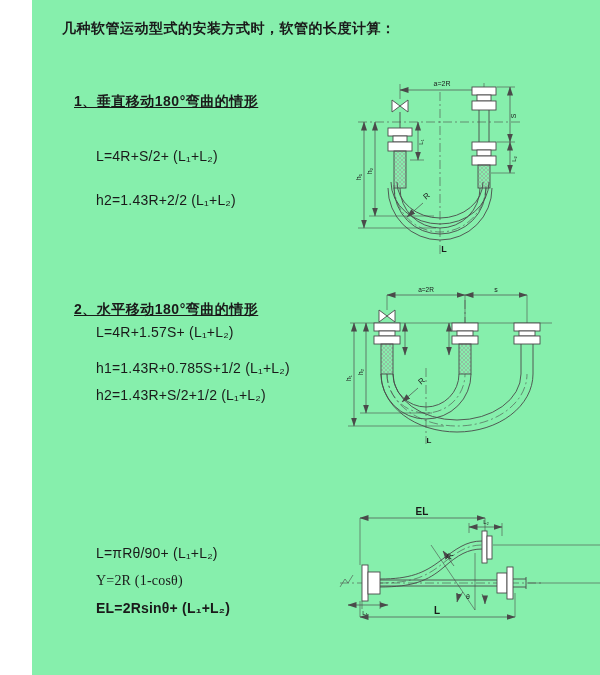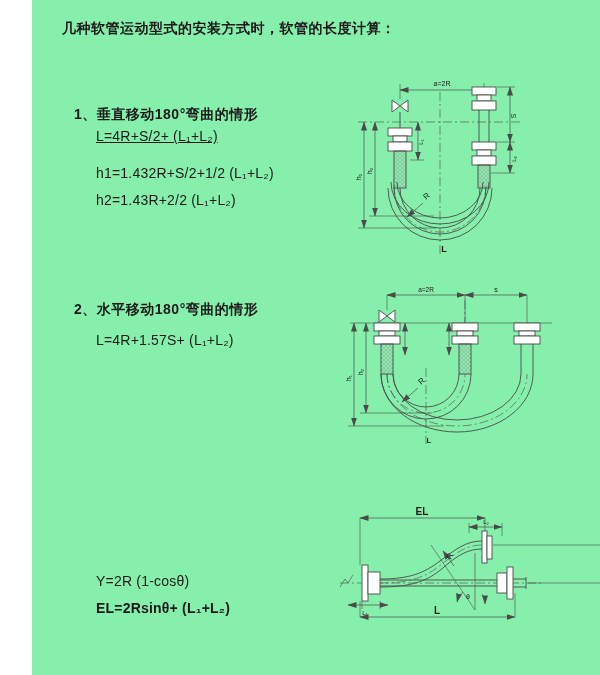--- a/index.html
+++ b/index.html
@@ -14,23 +14,23 @@
     font-size:14px;font-weight:bold;letter-spacing:.5px;white-space:nowrap;
   }
   .sec-heading{
     position:absolute;left:42px;
     font-size:14px;font-weight:bold;letter-spacing:.5px;white-space:nowrap;
   }
   .formula{
     position:absolute;left:64px;
     font-size:14px;font-weight:normal;letter-spacing:.2px;white-space:nowrap;
   }
-  #s1h{top:106px;} #s1f0{top:128px;text-decoration:underline;} #s1f1{top:165px;} #s1f2{top:192px;}
-  #s2h{top:301px;} #s2f0{top:332px;} #s2f1{top:360px;} #s2f2{top:387px;}
-  #s3h{top:514px;} #s3f0{top:545px;} #s3f1{top:573px;} #s3f2{top:600px;font-weight:bold;}
+  #s1h{top:93px;text-decoration:underline;} #s1f0{top:148px;} #s1f1{top:165px;} #s1f2{top:192px;}
+  #s2h{top:301px;text-decoration:underline;} #s2f0{top:324px;} #s2f1{top:360px;} #s2f2{top:387px;}
+  #s3h{top:514px;} #s3f0{top:545px;} #s3f1{top:573px;font-family:Liberation Serif, serif;} #s3f2{top:600px;font-weight:bold;}
   svg{position:absolute;overflow:visible;}
   #d1{left:312px;top:70px;}
   #d2{left:312px;top:280px;}
   #d3{left:300px;top:503px;}
   .ln{stroke:#4a4a4a;stroke-width:.9;fill:none;}
   .thin{stroke:#4a4a4a;stroke-width:.6;fill:none;}
   .cl{stroke:#4a4a4a;stroke-width:.6;fill:none;stroke-dasharray:9 3 2 3;}
   .dim{stroke:#4a4a4a;stroke-width:.7;fill:none;}
   .fit{stroke:#4a4a4a;stroke-width:.9;fill:#ffffff;}
   .braid{stroke:#4a4a4a;stroke-width:.9;}
@@ -38,26 +38,28 @@
 </style>
 </head>
 <body>
 
 <div class="page">
 
   <div class="doc-title">几种软管运动型式的安装方式时，软管的长度计算：</div>
 
   <div class="sec-heading" id="s1h">1、垂直移动180°弯曲的情形</div>
   <div class="formula" id="s1f0">L=4R+S/2+ (L₁+L₂)</div>
-  <div class="formula" id="s1f1">h1=1.432R+S/2+1/2 (L₁+L₂)</div>
   <div class="formula" id="s1f2">h2=1.43R+2/2 (L₁+L₂)</div>
 
   <div class="sec-heading" id="s2h">2、水平移动180°弯曲的情形</div>
   <div class="formula" id="s2f0">L=4R+1.57S+ (L₁+L₂)</div>
-
+  <div class="formula" id="s2f1">h1=1.43R+0.785S+1/2 (L₁+L₂)</div>
+  <div class="formula" id="s2f2">h2=1.43R+S/2+1/2 (L₁+L₂)</div>
+
+  <div class="formula" id="s3f0">L=πRθ/90+ (L₁+L₂)</div>
   <div class="formula" id="s3f1">Y=2R (1-cosθ)</div>
   <div class="formula" id="s3f2">EL=2Rsinθ+ (L₁+L₂)</div>
 
   <svg id="d1" width="285" height="188" viewBox="0 0 285 188">
     <defs>
       <pattern id="hatch1" width="4" height="4" patternUnits="userSpaceOnUse">
         <path d="M0,4 L4,0 M0,0 L4,4" stroke="#999999" stroke-width="0.5"></path>
       </pattern>
       <marker id="ar1" markerWidth="9" markerHeight="6" refX="8.5" refY="3" orient="auto-start-reverse" markerUnits="userSpaceOnUse">
         <path d="M0,0 L9,3 L0,6 z" fill="#4a4a4a"></path>

